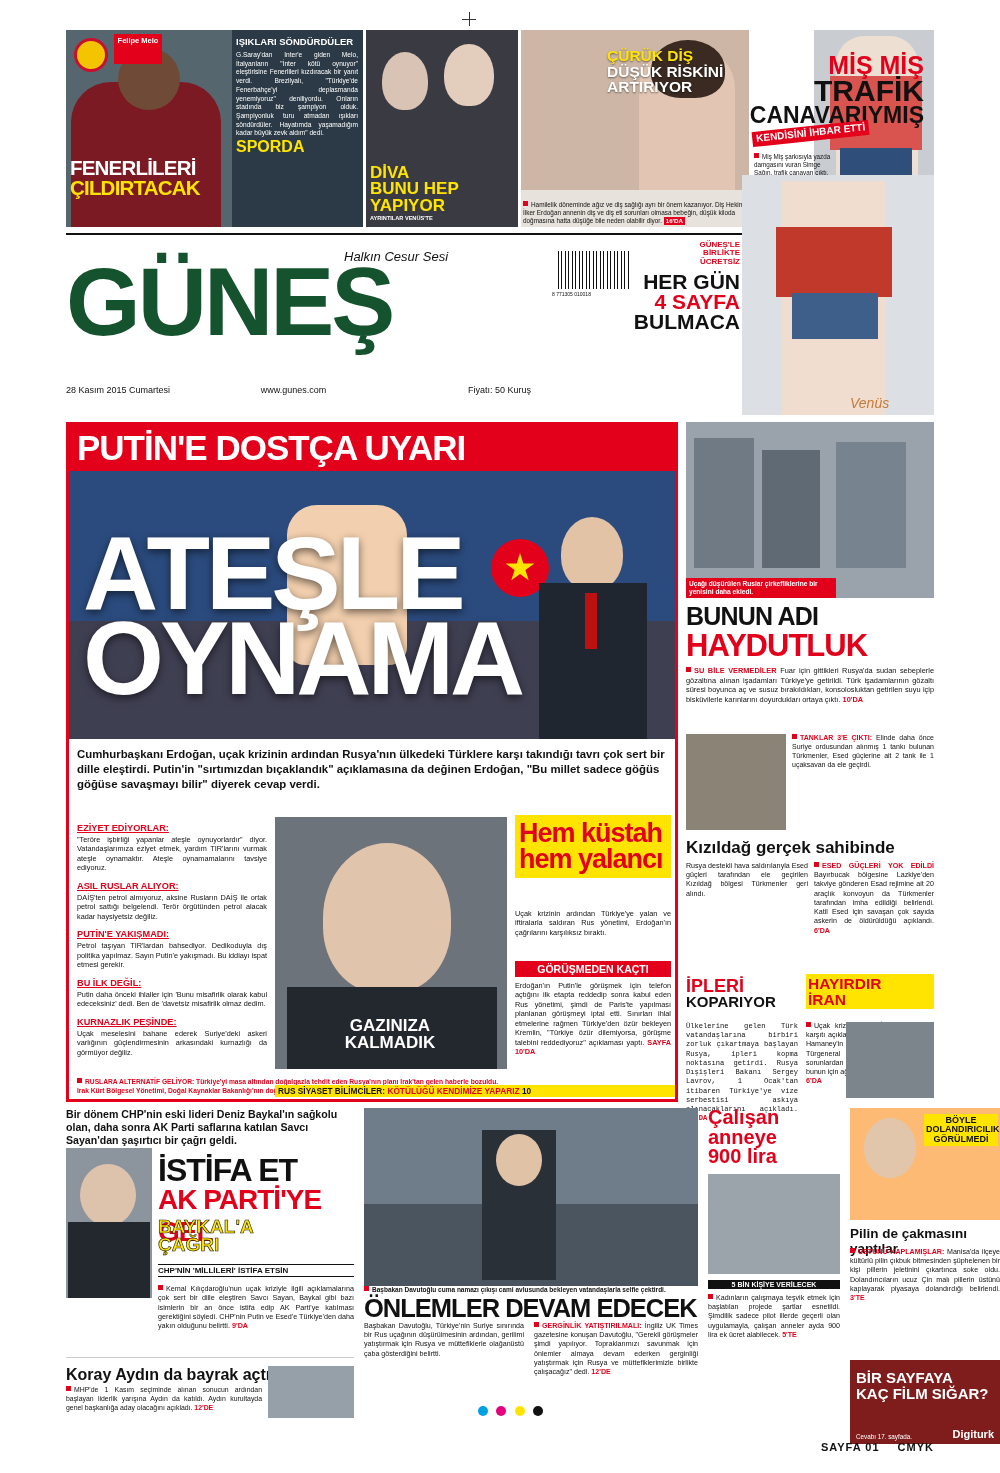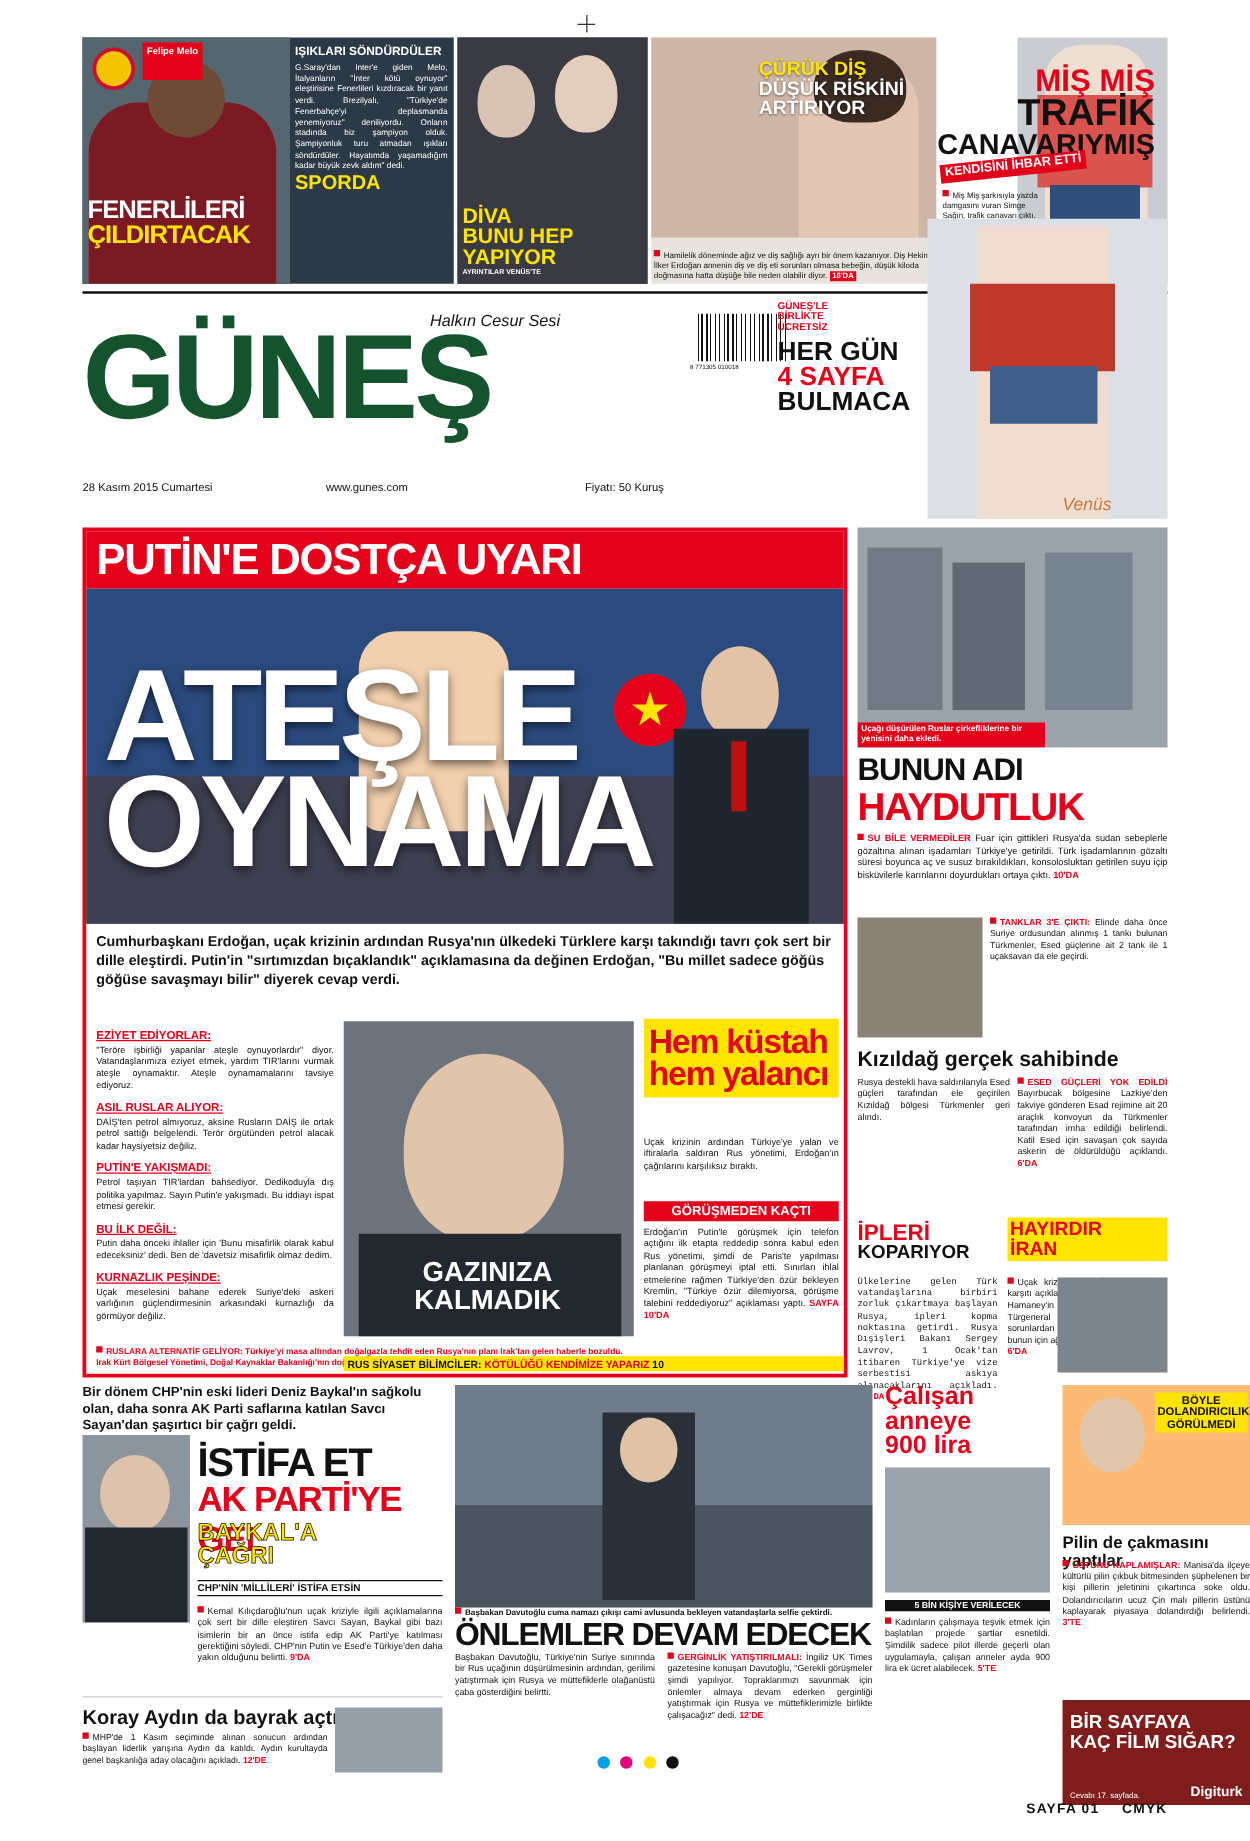--- a/index.html
+++ b/index.html
@@ -84,21 +84,21 @@
   #slogan { position:absolute; left:278px; top:0; font-size:13px; font-style:italic; color:#111; }
   #logo { position:absolute; left:0; top:10px; font-size:96px; font-weight:bold; color:#14532d; letter-spacing:-3px; line-height:0.9; }
   #masthead-meta { position:absolute; left:0; top:150px; width:470px; font-size:9px; color:#111; }
   #masthead-meta span { display:inline-block; }
   #m-date { width:150px; }
   #m-web { width:150px; text-align:center; }
   #m-price { width:160px; text-align:right; }
   #barcode { position:absolute; left:492px; top:16px; width:72px; height:38px; background:
      repeating-linear-gradient(90deg,#111 0 1px,#fff 1px 3px,#111 3px 4px,#fff 4px 7px); }
   #barcode-num { position:absolute; left:486px; top:56px; font-size:5px; }
-  #bulmaca { position:absolute; left:556px; top:6px; width:118px; text-align:left; }
+  #bulmaca { position:absolute; left:556px; top:6px; width:118px; text-align:right; }
   #bul-top { font-size:8px; font-weight:bold; color:#e2001a; line-height:1.05; }
   #bul-big { font-size:21px; font-weight:bold; color:#111; line-height:0.95; margin-top:6px; }
   #bul-big .r { color:#e2001a; }
   #venus-photo { position:absolute; left:676px; top:-60px; width:192px; height:240px; background:#dcdfe3; }
   #v-person { position:absolute; left:40px; top:6px; width:104px; height:234px; background:#f0ddd0; }
   #v-shirt { position:absolute; left:34px; top:52px; width:116px; height:70px; background:#c0392b; }
   #v-jeans { position:absolute; left:50px; top:118px; width:86px; height:46px; background:#3d5f8a; }
   #venus-logo { position:absolute; left:108px; bottom:4px; font-size:14px; font-style:italic; color:#c47b3a; }
 
   
@@ -114,21 +114,21 @@
   #erd-star { position:absolute; left:-28px; top:44px; width:30px; height:30px; background:#ffe400; clip-path:polygon(50% 0,61% 35%,98% 35%,68% 57%,79% 91%,50% 70%,21% 91%,32% 57%,2% 35%,39% 35%); }
   #hand { position:absolute; left:218px; top:34px; width:120px; height:160px; background:#f2cfae; border-radius:30px 30px 18px 18px; }
   #lead-hdl { position:absolute; left:14px; top:60px; width:420px; color:#fff; font-weight:bold; font-size:104px; line-height:0.82; letter-spacing:-4px; text-shadow:0 3px 8px rgba(0,0,0,.55); }
   #lead-summary { position:absolute; left:8px; top:322px; width:590px; font-size:11.4px; line-height:1.3; font-weight:bold; }
   #lead-left-col { position:absolute; left:8px; top:390px; width:190px; }
   .sub-h { color:#e2001a; font-weight:bold; font-size:9.2px; text-decoration:underline; margin-top:8px; margin-bottom:2px; }
   .sub-b { font-size:7.3px; line-height:1.3; text-align:justify; }
   #putin-photo { position:absolute; left:206px; top:392px; width:232px; height:252px; background:#6c737b; }
   #putin-face { position:absolute; left:48px; top:26px; width:128px; height:150px; background:#e0c4ac; border-radius:50% 50% 44% 44%; }
   #putin-suit { position:absolute; left:12px; top:170px; width:210px; height:86px; background:#23272e; }
-  #putin-cap { position:absolute; left:2px; bottom:18px; width:226px; color:#fff; font-weight:bold; font-size:22px; line-height:1.0; text-align:center;margin-top:28px; }
+  #putin-cap { position:absolute; left:2px; bottom:18px; width:226px; color:#fff; font-weight:bold; font-size:17px; line-height:1.0; text-align:center;margin-top:28px; }
   #kustah { position:absolute; left:446px; top:390px; width:156px; background:#ffe400; padding:6px 4px; }
   #kustah .t { color:#e2001a; font-weight:bold; font-size:27px; line-height:0.95; letter-spacing:-1px; }
   #kustah-body { position:absolute; left:446px; top:484px; width:156px; font-size:7.3px; line-height:1.3; text-align:justify; }
   #gorusmeden { position:absolute; left:446px; top:536px; width:156px; background:#e2001a; color:#fff; font-weight:bold; font-size:10.5px; text-align:center; padding:2px 0; }
   #gorusmeden-body { position:absolute; left:446px; top:556px; width:156px; font-size:7.3px; line-height:1.3; text-align:justify; }
   #lead-bottom-note { position:absolute; left:8px; bottom:4px; width:430px; font-size:6.7px; line-height:1.25; }
   #rus-bilim { position:absolute; left:206px; bottom:2px; width:400px; background:#ffe400; font-size:8.3px; font-weight:bold; padding:1px 3px; }
   #rus-bilim .r { color:#e2001a; }
 
   

